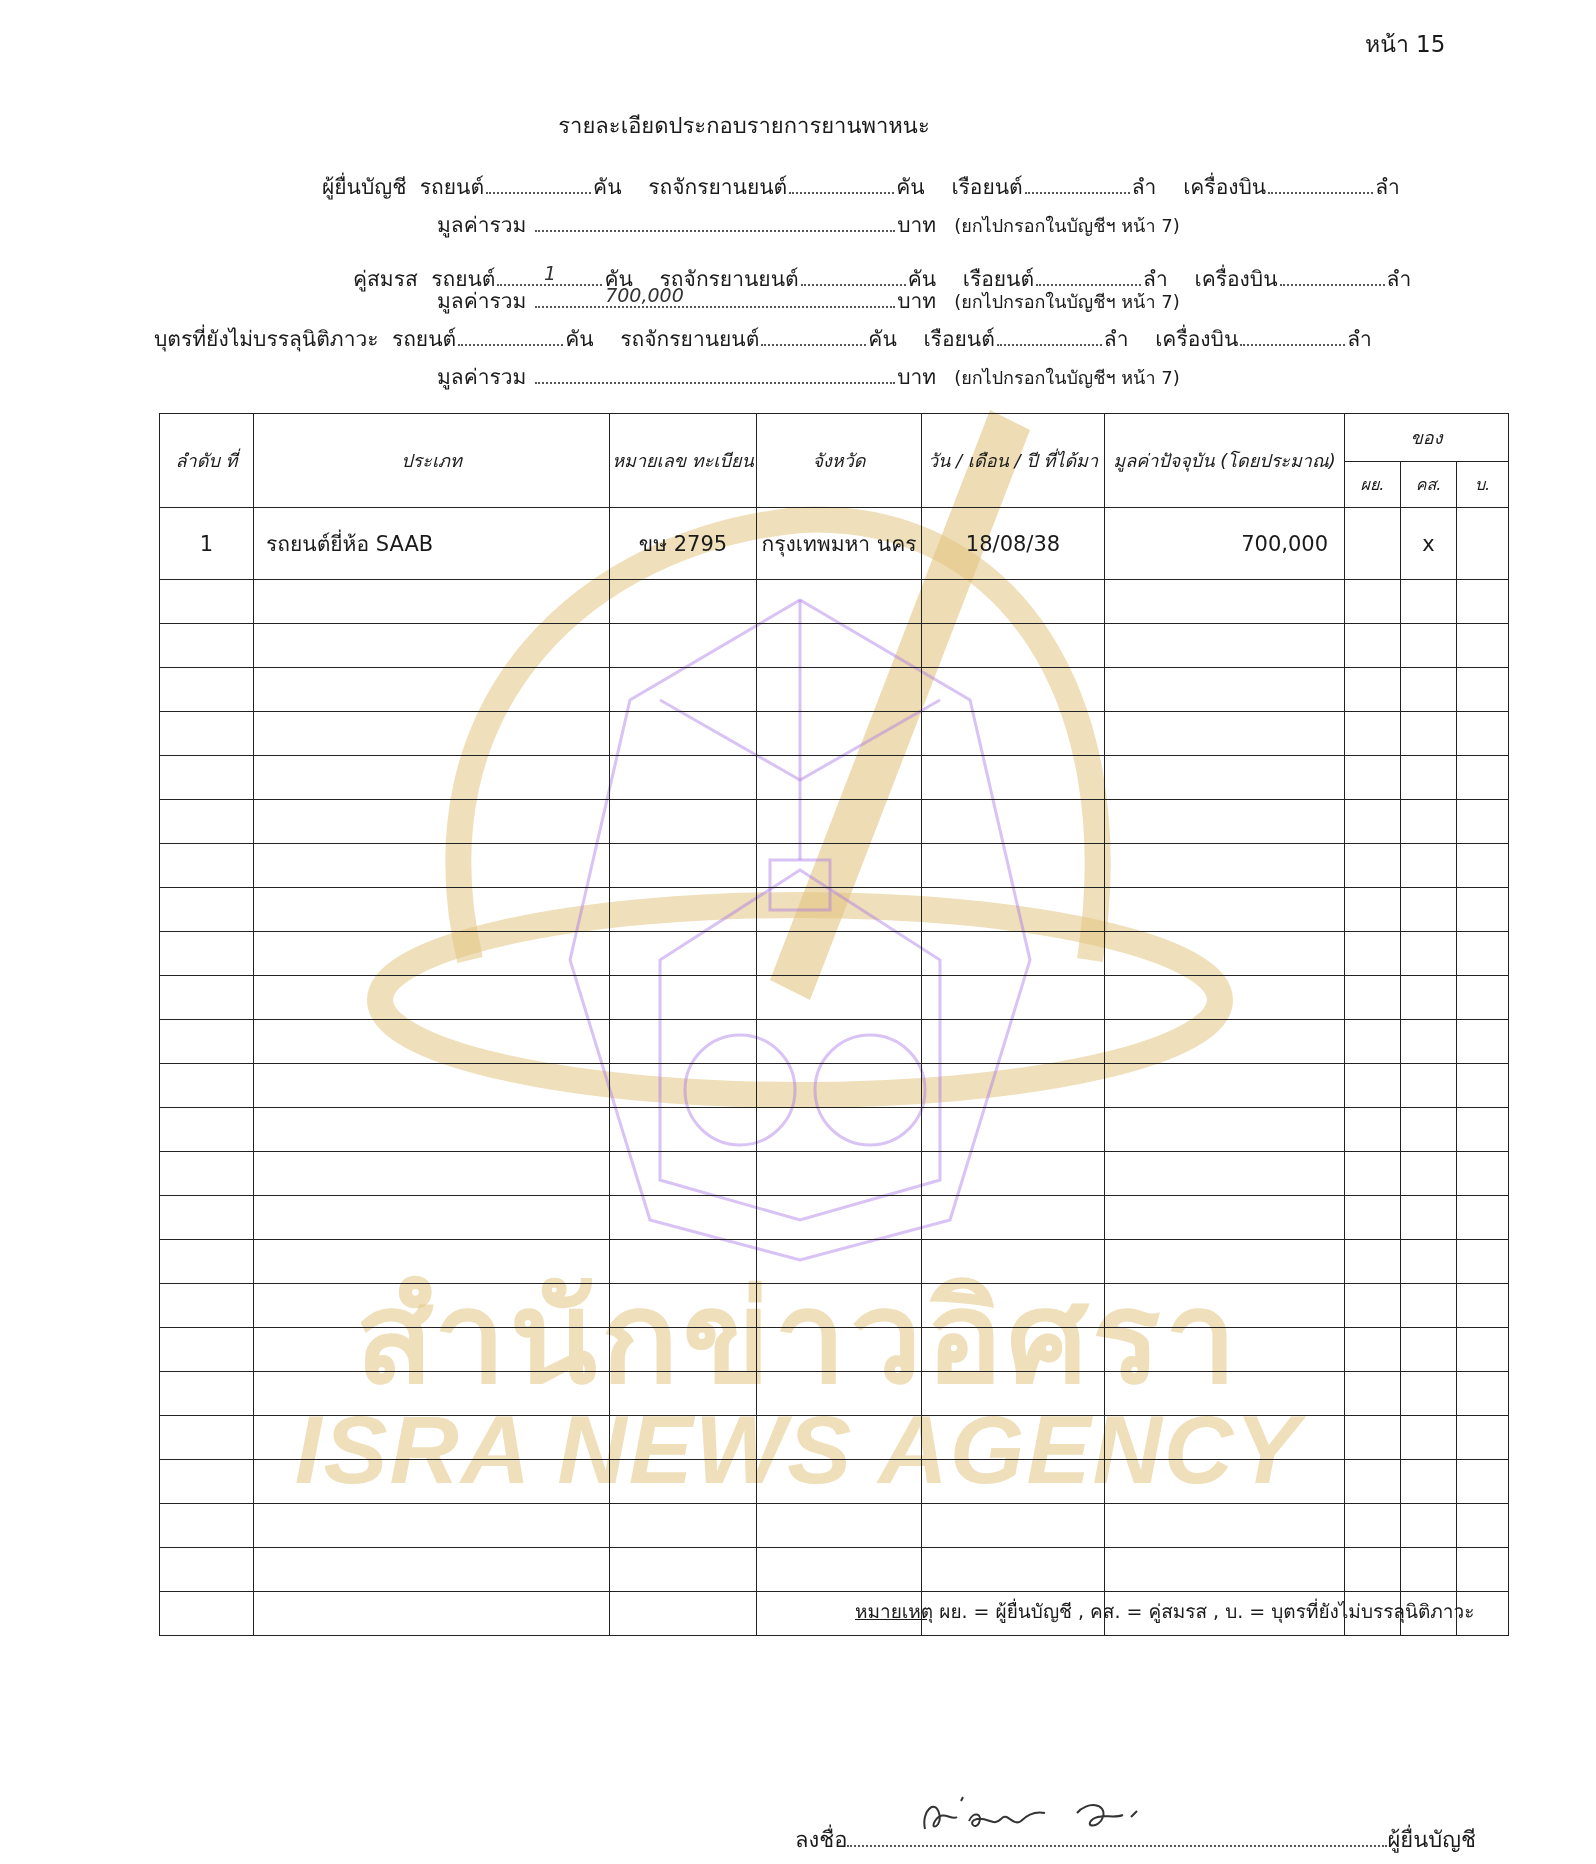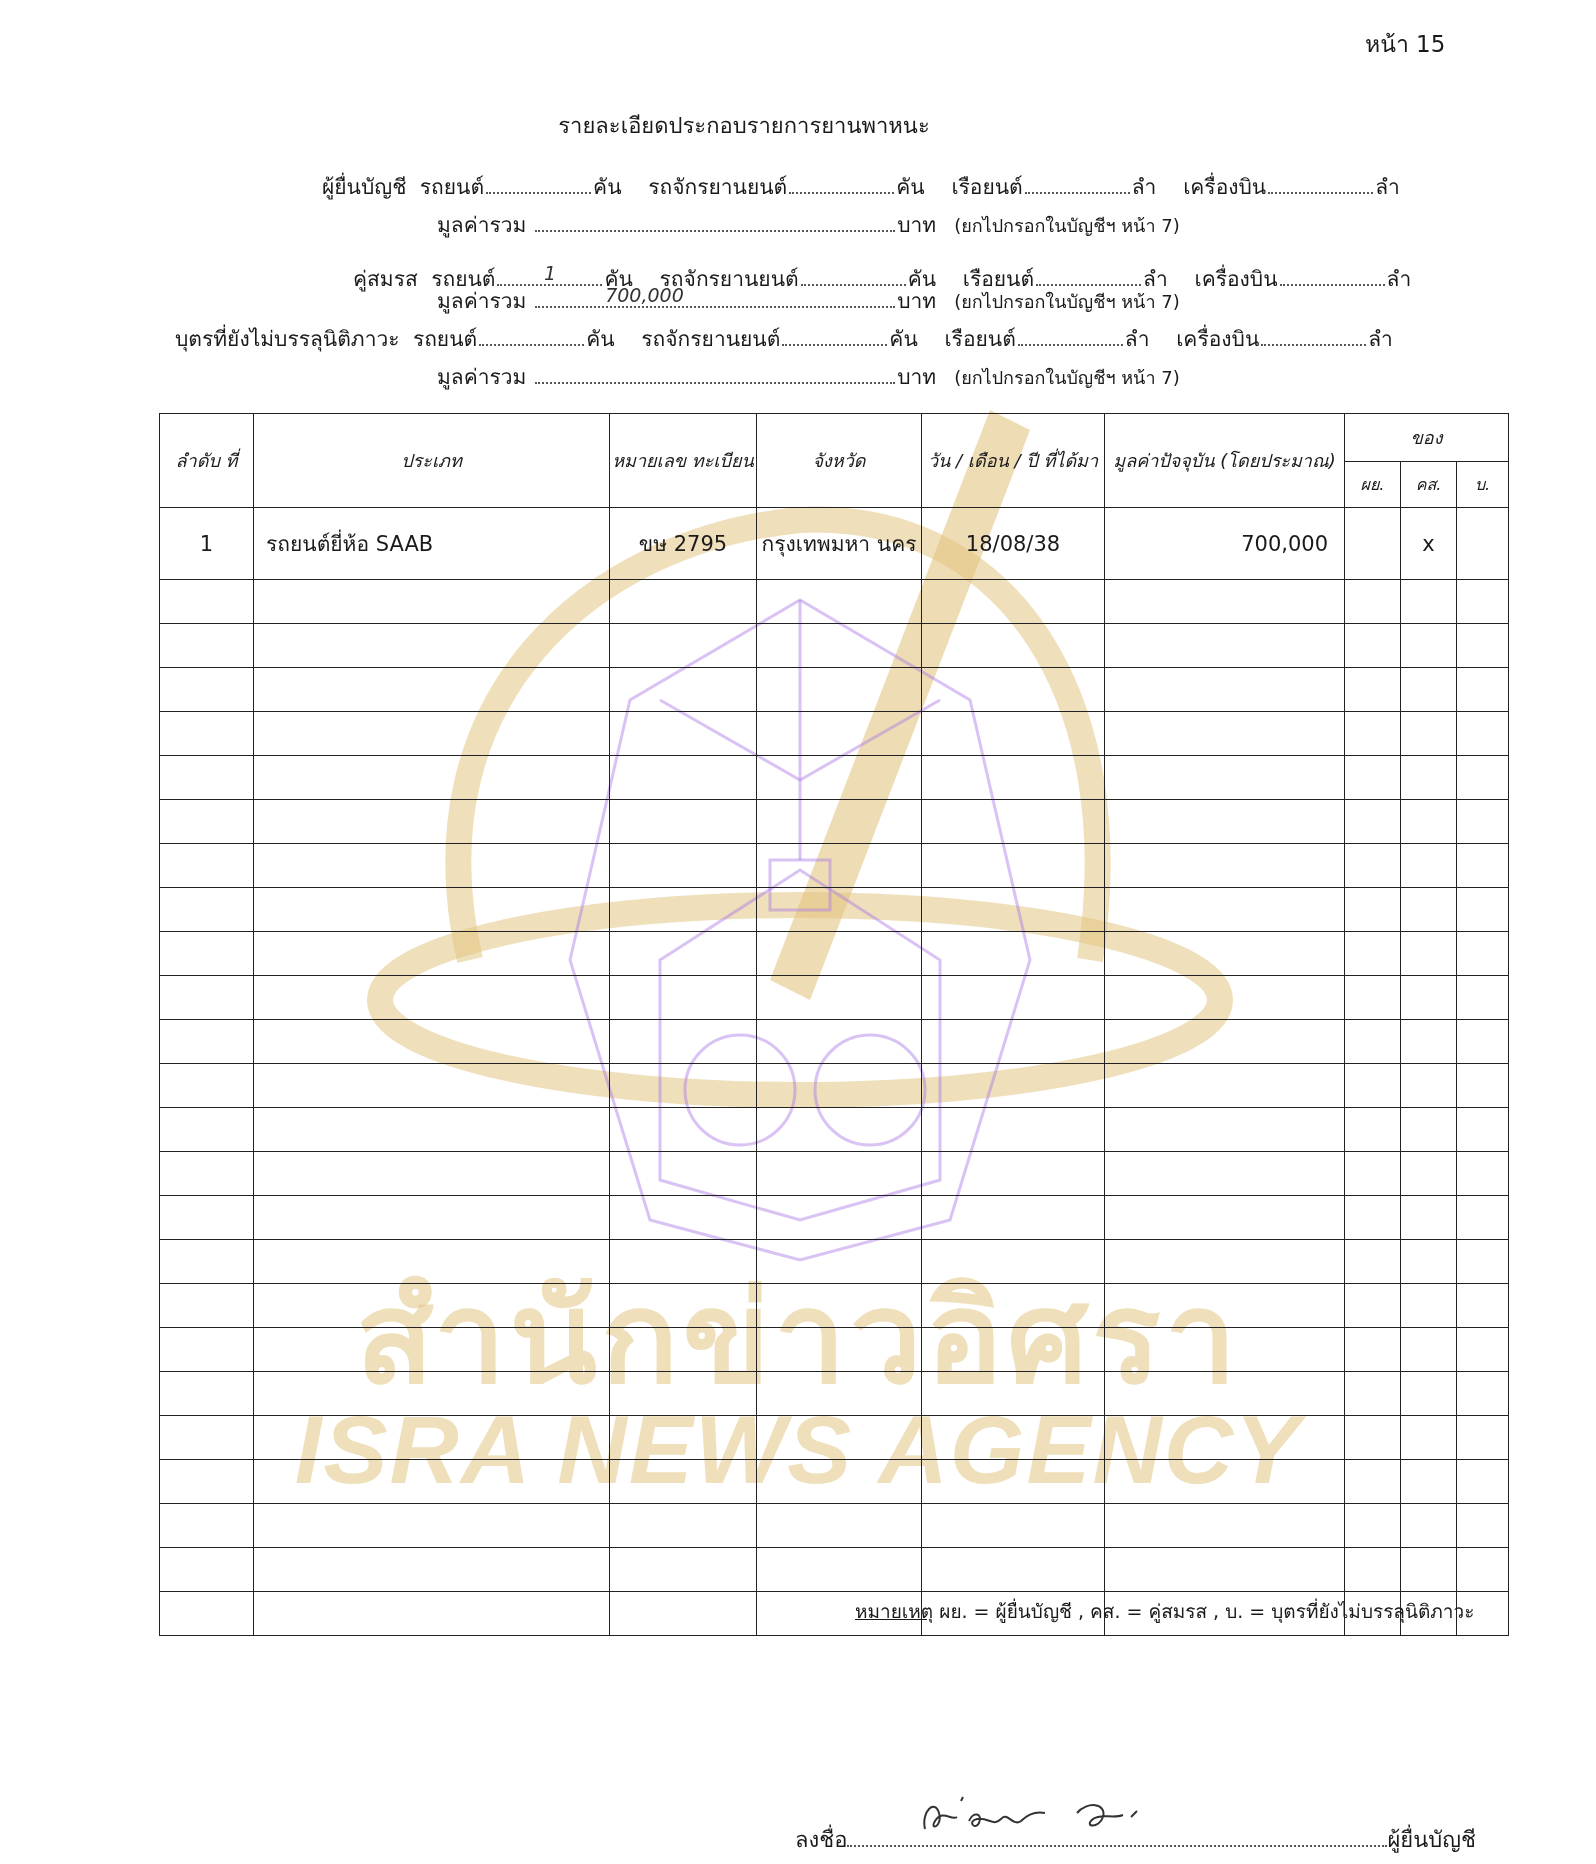--- a/index.html
+++ b/index.html
@@ -117,21 +117,21 @@
 </div>
 <div class="line" style="left:437px;top:284px;">
   <span class="lbl">มูลค่ารวม</span>&nbsp;
   <span class="dots" style="width:360px;">
       <span class="fill" style="text-align:left;padding-left:70px;">700,000</span>
     </span>
   <span class="lbl">บาท</span>
   <span class="note">(ยกไปกรอกในบัญชีฯ หน้า 7)</span>
 </div>
 
-<div class="line" style="left:175px;top:322px;text-align:right;">
+<div class="line" style="left:154px;top:322px;text-align:right;">
   <span class="lbl">บุตรที่ยังไม่บรรลุนิติภาวะ</span>&nbsp;&nbsp;
   <span class="lbl">รถยนต์</span>
   <span class="dots" style="width:105px;">
       <span class="fill"></span>
     </span>
   <span class="lbl">คัน</span>&nbsp;&nbsp;&nbsp;&nbsp;
   <span class="lbl">รถจักรยานยนต์</span>
   <span class="dots" style="width:105px;">
       <span class="fill"></span>
     </span>

